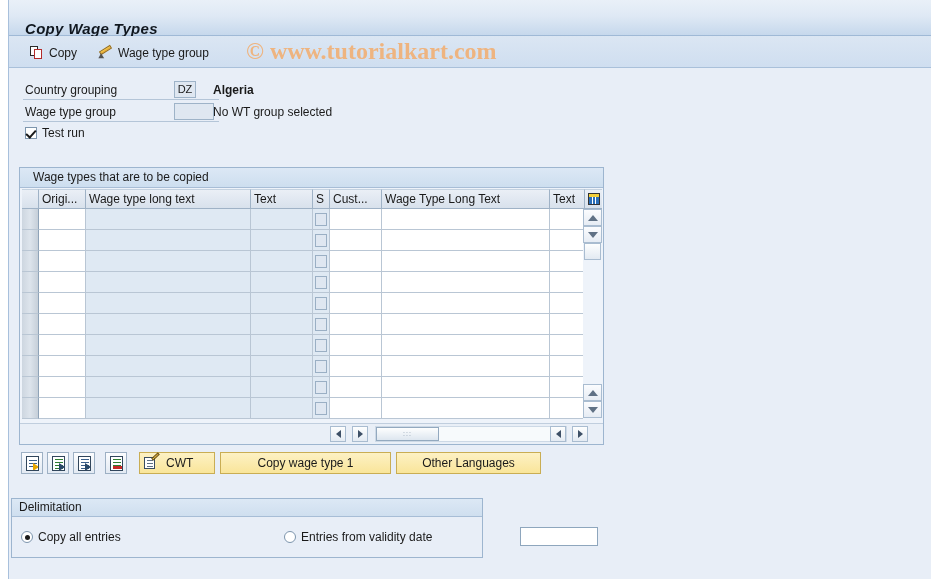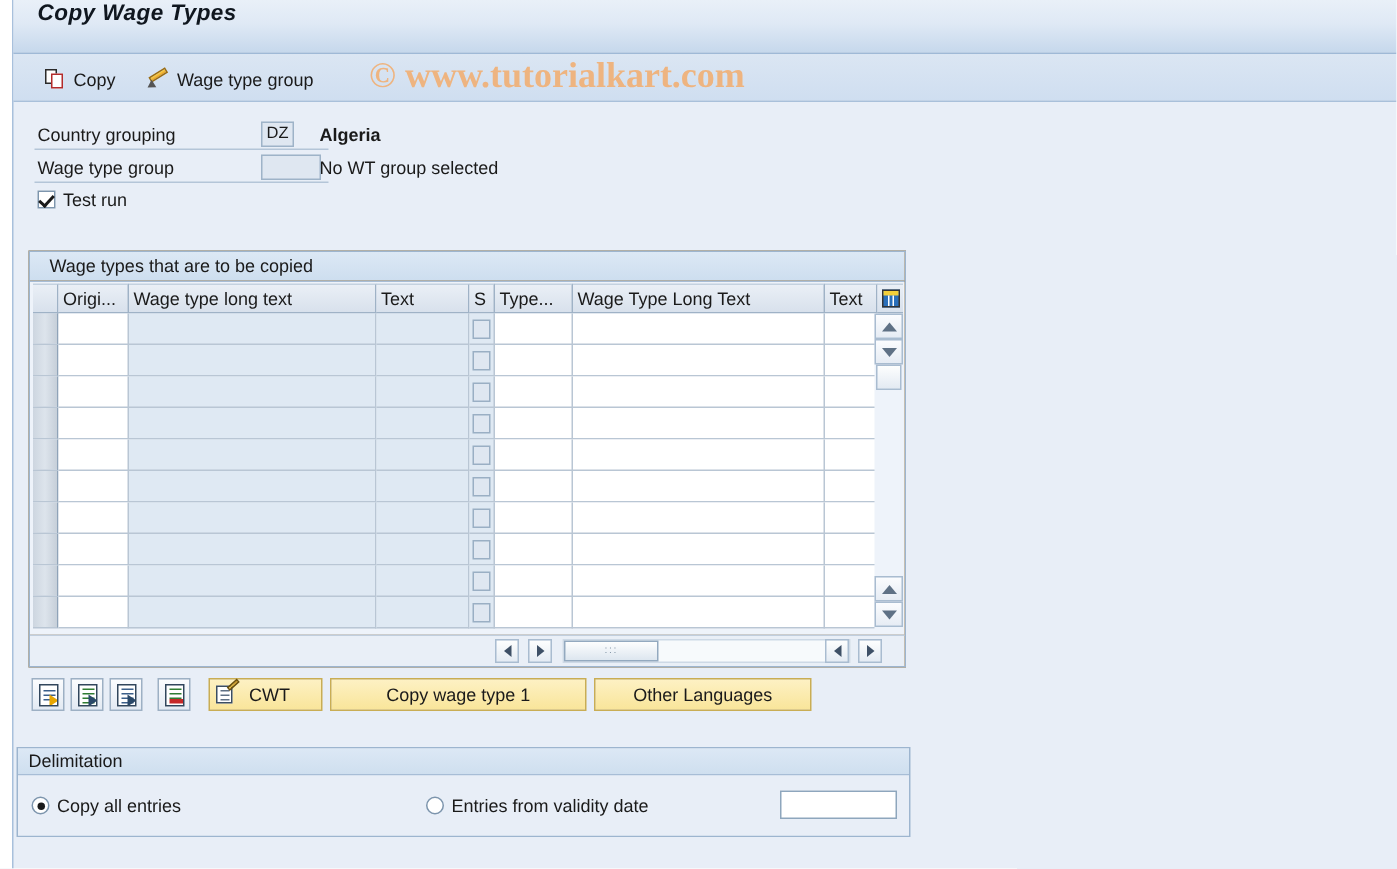--- a/index.html
+++ b/index.html
@@ -38,21 +38,21 @@
   .titlebar {
     position: absolute;
     left: 9px; top: 0;
     width: 922px; height: 36px;
     background: linear-gradient(to bottom, #e9f0f8 0%, #dfe9f5 45%, #c6d8ec 100%);
     border-bottom: 1px solid #9fb9d6;
     box-sizing: border-box;
   }
   .title-text {
     position: absolute;
-    left: 16px; top: 0;
+    left: 16px; top: 20px;
     font-size: 15px;
     font-weight: bold;
     font-style: italic;
     color: #10171f;
     letter-spacing: 0.3px;
   }
 
   
   .toolbar {
     position: absolute;
@@ -408,21 +408,21 @@
     background: linear-gradient(to right, #fcd24a, #c98e18);
     border: 1px solid #6b4f0d;
     box-sizing: border-box;
     transform: rotate(-42deg);
   }
 
   
   .delpanel {
     position: absolute;
     left: 11px; top: 498px;
-    width: 596px;
+    width: 472px;
     border: 1px solid #9db5cf;
     background: #eef3fa;
     box-sizing: border-box;
   }
   .delcaption {
     height: 18px;
     background: linear-gradient(to bottom, #dce8f5 0%, #cfdfef 100%);
     border-bottom: 1px solid #a7bdd6;
     box-sizing: border-box;
     padding-left: 7px;
@@ -516,21 +516,21 @@
     <div class="tblcaption">Wage types that are to be copied</div>
 
     <div class="gridwrap">
 
       <div class="gridhead">
         <div class="hcell corner" style="width:17px;"></div>
         <div class="hcell" style="width:47px;">Origi...</div>
         <div class="hcell" style="width:165px;">Wage type long text</div>
         <div class="hcell" style="width:62px;">Text</div>
         <div class="hcell" style="width:17px;">S</div>
-        <div class="hcell" style="width:52px;">Type...</div>
+        <div class="hcell" style="width:52px;">Cust...</div>
         <div class="hcell" style="width:168px;">Wage Type Long Text</div>
         <div class="hcell" style="width:35px;">Text</div>
         <div class="hconfig">
           <span class="cfgicon"></span>
         </div>
       </div>
 
       <div class="gridbody" id="grid-body">
           <div class="grow">
             <div class="gsel"></div>

